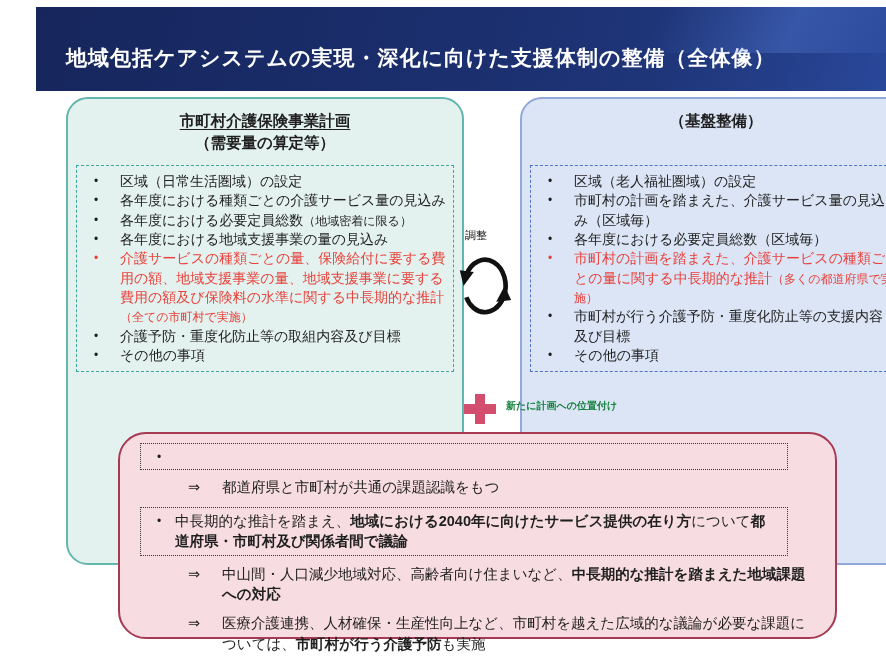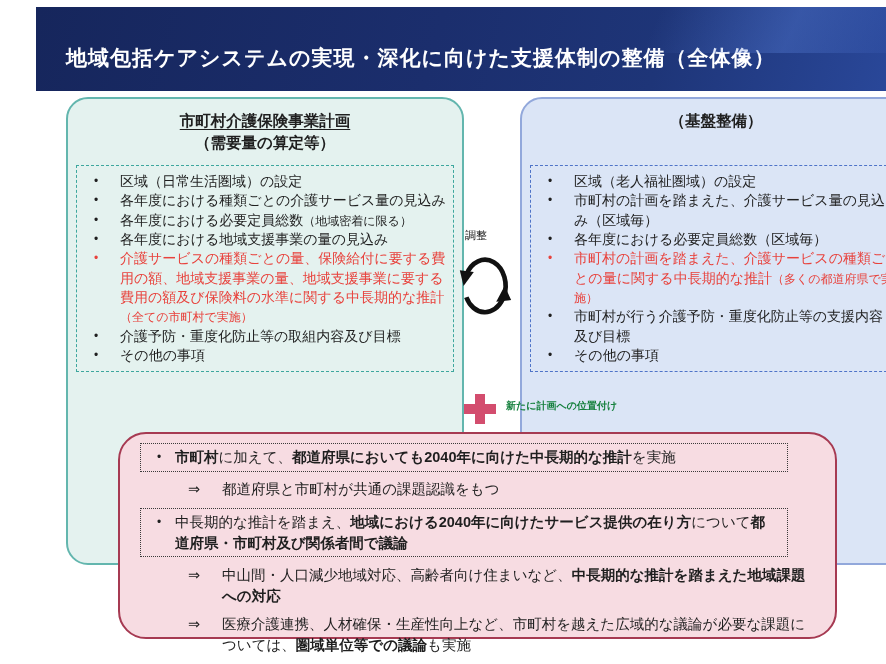--- a/index.html
+++ b/index.html
@@ -163,35 +163,34 @@
 
   <div id="plus-icon">
     <div class="h"></div>
       <div class="v"></div>
   </div>
   <div id="plus-label">新たに計画への位置付け</div>
 
   <div id="bottom-box">
     <div class="dotted-item">
       <span class="marker">•</span>
-      <span class="btext"><span class="b">市町村</span><span>に加えて、</span><span class="b">都道府県においても2040年に向けた中長期的な推計</span><span>を実施</span></span>
     </div>
     <div id="arrow1" class="arrow-line">
       <span class="arrow-glyph">⇒</span>
       <span class="btext"><span>都道府県と市町村が共通の課題認識をもつ</span></span>
     </div>
     <div class="dotted-item">
       <span class="marker">•</span>
       <span class="btext"><span>中長期的な推計を踏まえ、</span><span class="b">地域における2040年に向けたサービス提供の在り方</span><span>について</span><span class="b">都道府県・市町村及び関係者間で議論</span></span>
     </div>
     <div id="arrow2" class="arrow-line">
       <span class="arrow-glyph">⇒</span>
       <span class="btext"><span>中山間・人口減少地域対応、高齢者向け住まいなど、</span><span class="b">中長期的な推計を踏まえた地域課題への対応</span></span>
     </div>
     <div id="arrow3" class="arrow-line">
       <span class="arrow-glyph">⇒</span>
-      <span class="btext"><span>医療介護連携、人材確保・生産性向上など、市町村を越えた広域的な議論が必要な課題については、</span><span class="b">圏域単位等での議論</span><span>も実施</span></span>
+      <span class="btext"><span>医療介護連携、人材確保・生産性向上など、市町村を越えた広域的な議論が必要な課題については、</span><span class="b">市町村が行う介護予防</span><span>も実施</span></span>
     </div>
   </div>
 
   <div id="page-number">6</div>
 
 </div>
 
 </body></html>

